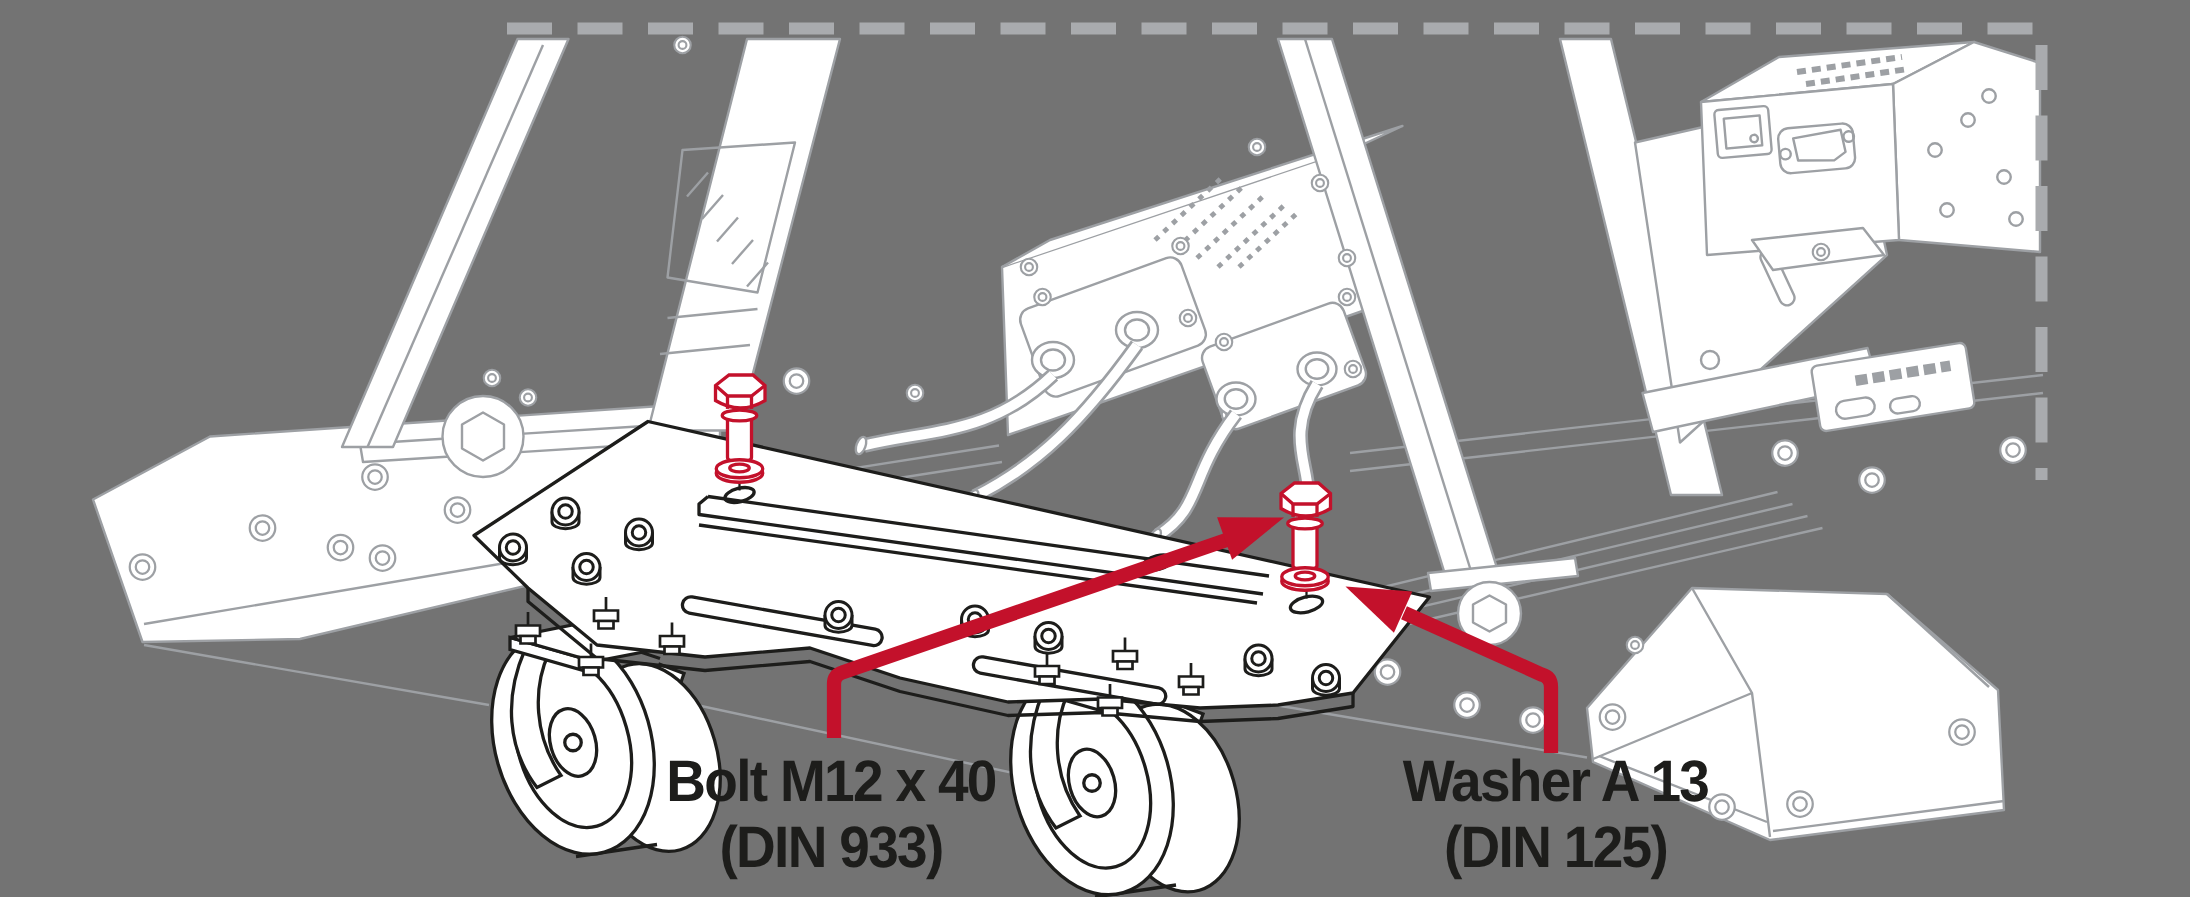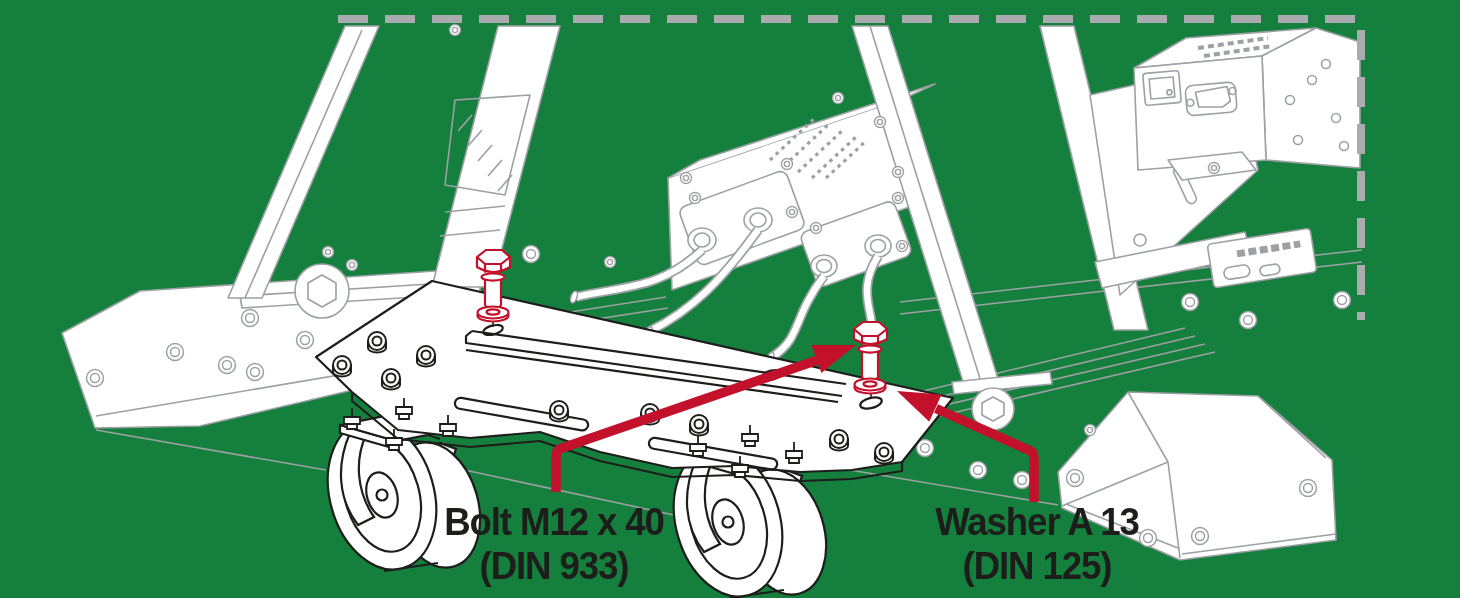--- a/index.html
+++ b/index.html
@@ -1,16 +1,16 @@
 <!DOCTYPE html>
 <html><head>
 <meta charset="utf-8">
 <style>
   html,body{margin:0;padding:0;background:#fff;}
-  .stage{position:relative;width:1460px;height:598px;background:#15803d;overflow:hidden;
+  .stage{position:relative;width:1460px;height:598px;background:#737373;overflow:hidden;
          font-family:"Liberation Sans",sans-serif;}
   .stage svg{position:absolute;left:0;top:0;}
   .callout-label{position:absolute;text-align:center;font-weight:bold;font-size:39px;
 　       line-height:38px;letter-spacing:-1.2px;color:#1d1d1b;white-space:nowrap;
          transform:translateX(-50%) scaleX(.94);}
   .callout-label div{margin:0;padding:0;}
 </style>
 </head>
 <body>
 

